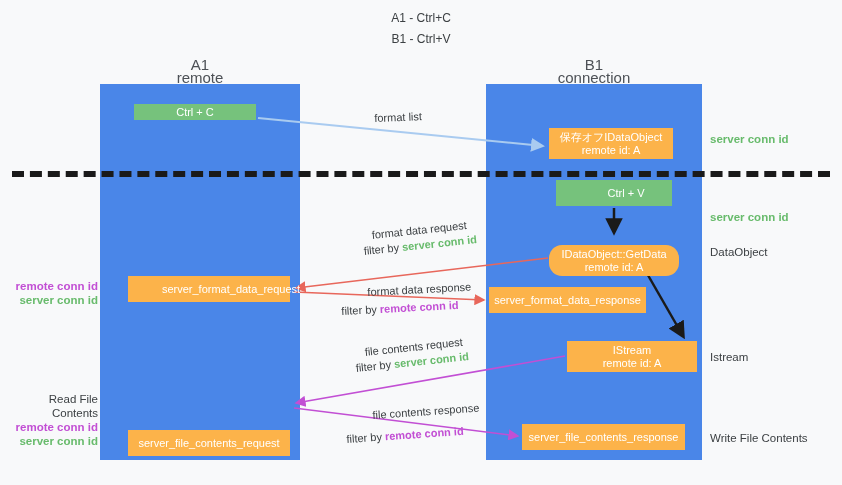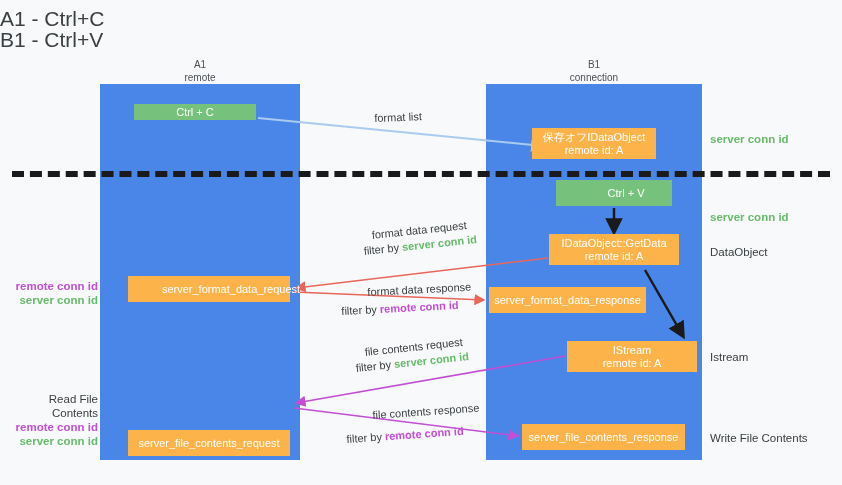--- a/index.html
+++ b/index.html
@@ -20,30 +20,31 @@
     inset: 0;
     width: 842px;
     height: 485px;
   }
   .abs { position: absolute; }
 
   
   #title {
     left: 0; top: 8px;
     width: 842px;
-    font-size: 21px;
+    text-align: center;
+    font-size: 12px;
     line-height: 21px;
     color: #3c4043;
     white-space: pre-line;
   }
 
   
   .col-header {
     text-align: center;
-    font-size: 10px;
+    font-size: 15px;
     line-height: 13px;
     color: #4d5156;
   }
   #hdr-a1 { left: 100px; top: 58px; width: 200px; }
   #hdr-b1 { left: 486px; top: 58px; width: 216px; }
   .col-header .hdr-name { display: block; }
   .col-header .hdr-sub  { display: block; }
 
   
   #dashed-sep {
@@ -66,22 +67,22 @@
     padding: 2px 4px;
     white-space: pre-line;
   }
   .node.green  { background: #76c27c; }
   .node.orange { background: #fbb champagne; }
   .node.orange { background: #fbb040; }
   .node.orange { background: #fcb34a; }
 
   #node-ctrlc  { left: 134px; top: 104px; width: 122px; height: 16px; }
   #node-ctrlv  { left: 556px; top: 180px; width: 116px; height: 26px; padding-left: 28px; }
-  #node-idata  { left: 532px; top: 128px; width: 124px; height: 31px; }
-  #node-getdata{ left: 549px; top: 234px; width: 130px; height: 31px; }
+  #node-idata  { left: 549px; top: 128px; width: 124px; height: 31px; }
+  #node-getdata{ left: 549px; top: 245px; width: 130px; height: 31px; border-radius: 13px; }
   #node-istream{ left: 567px; top: 341px; width: 130px; height: 31px; }
 
   #node-sfdreq  { left: 128px; top: 276px; width: 162px; height: 26px; padding-left: 48px; }
   #node-sfdresp { left: 489px; top: 287px; width: 157px; height: 26px; }
   #node-sfcreq  { left: 128px; top: 392px; width: 162px; height: 26px; margin-top: 38px; }
   #node-sfcresp { left: 522px; top: 424px; width: 163px; height: 26px; }
 
   
   .right-note {
     font-size: 11.5px;

